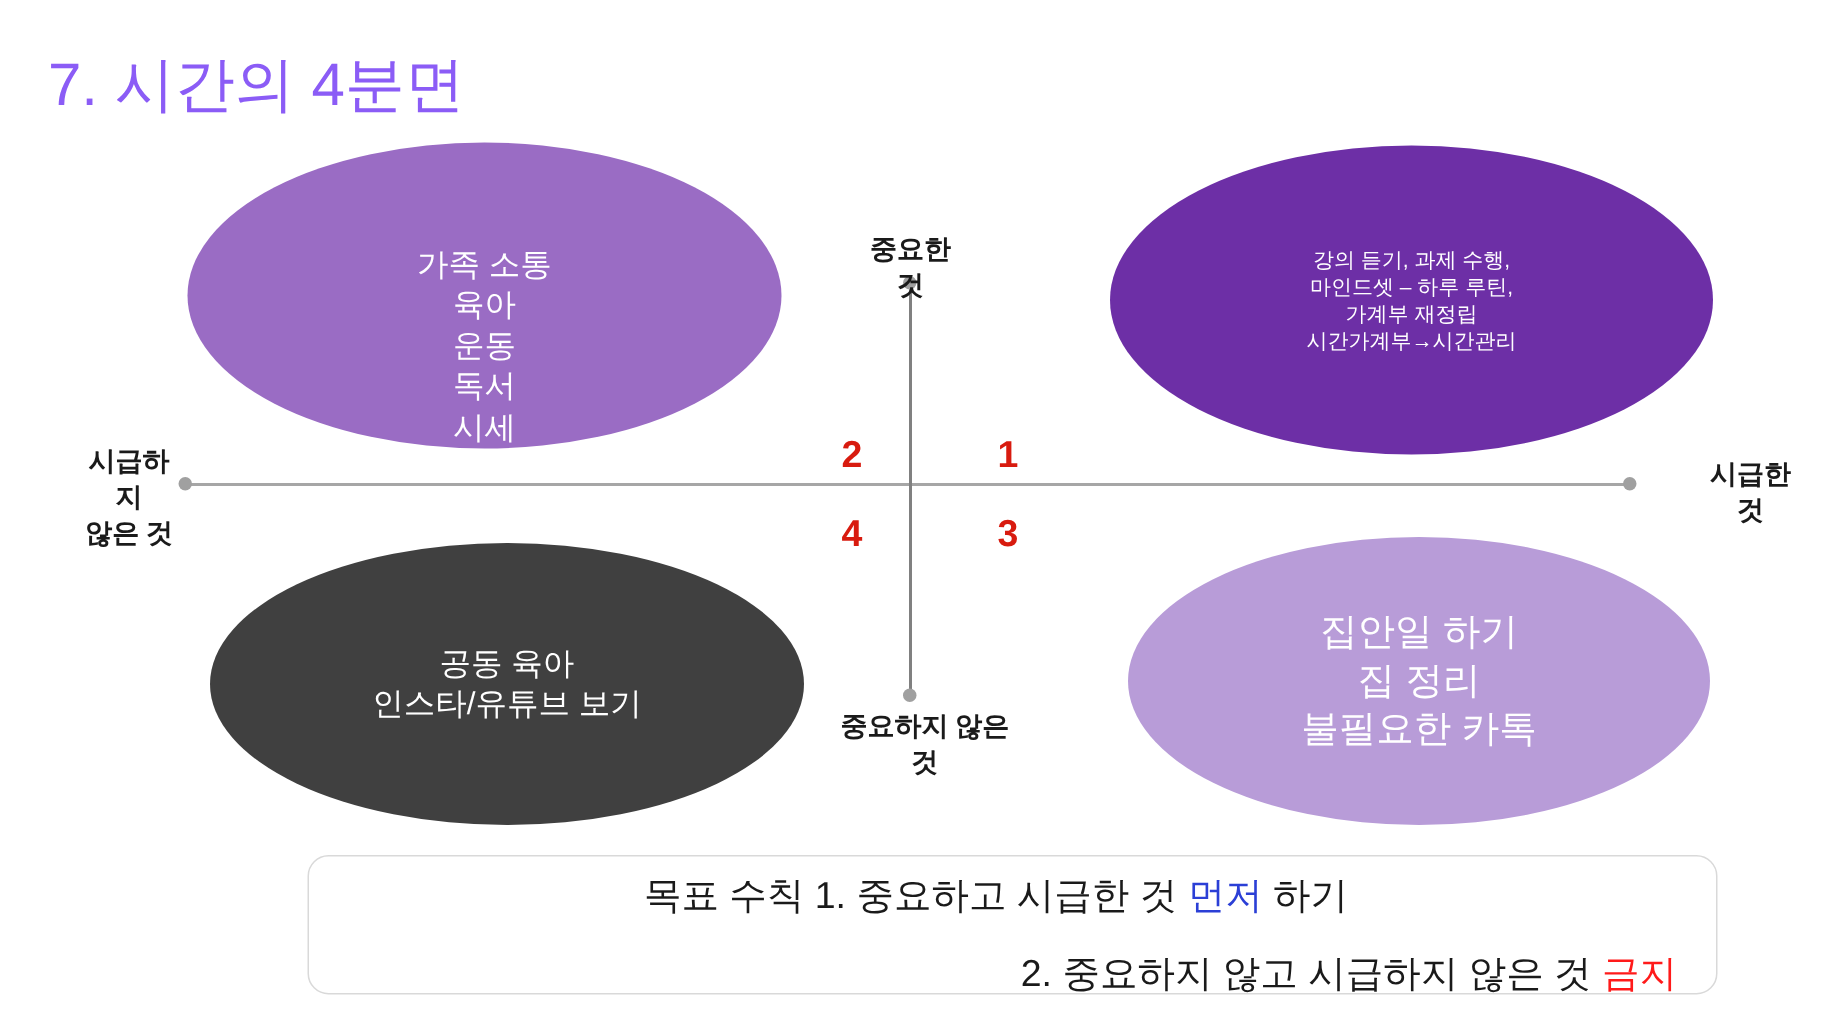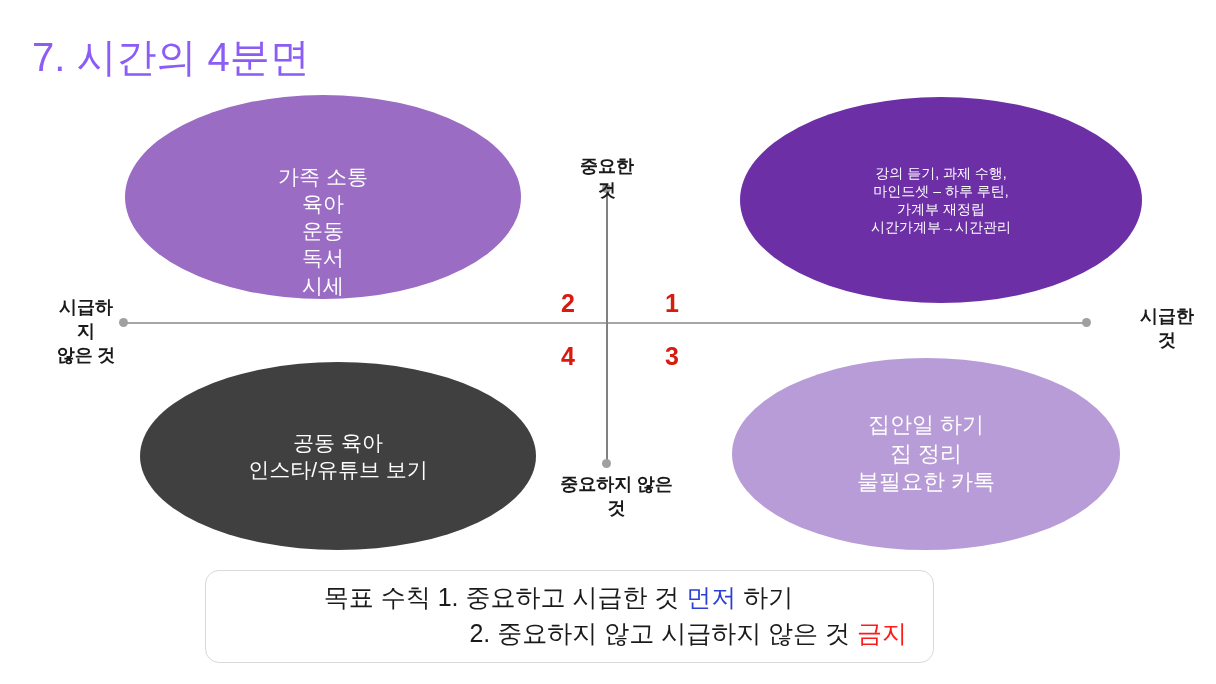--- a/index.html
+++ b/index.html
@@ -119,46 +119,46 @@
     left: 740px; top: 97px; width: 402px; height: 206px;
     background: #6d2fa6;
     font-size: 14px;
   }
   #ellipse-q4 {
     left: 140px; top: 362px; width: 396px; height: 188px;
     background: #404040;
     font-size: 21px;
   }
   #ellipse-q3 {
-    left: 732px; top: 358px; width: 388px; height: 192px;
+    left: 752px; top: 358px; width: 388px; height: 192px;
     background: #b89cd8;
-    font-size: 22px;
+    font-size: 25px;
   }
 
   
   #caption-box {
     position: absolute;
     left: 205px;
     top: 570px;
-    width: 729px;
+    width: 940px;
     height: 93px;
     border: 1px solid #d9d9d9;
     border-radius: 14px;
     background: #ffffff;
     box-sizing: border-box;
     padding: 8px 22px 0 22px;
   }
   .caption-line {
     font-size: 25px;
     color: #1a1a1a;
     line-height: 1.45;
     white-space: nowrap;
   }
   #caption-line-1 { text-align: center; padding-right: 22px; }
-  #caption-line-2 { text-align: right;  padding-right: 4px; }
+  #caption-line-2 { text-align: right;  padding-right: 4px; margin-top: 16px; }
   .hl-blue { color: #2b3fd6; }
   .hl-red  { color: #ff1a1a; }
 </style>
 </head>
 <body>
 
 <div id="slide">
 
   <div id="slide-title">7. 시간의 4분면</div>
 

